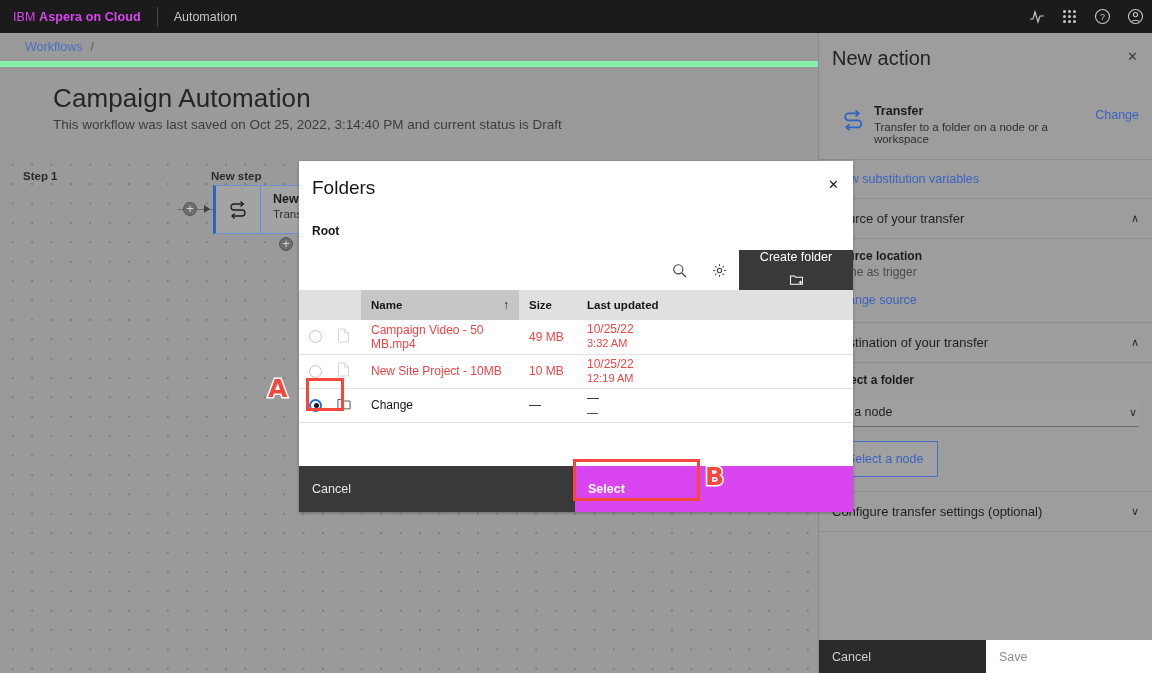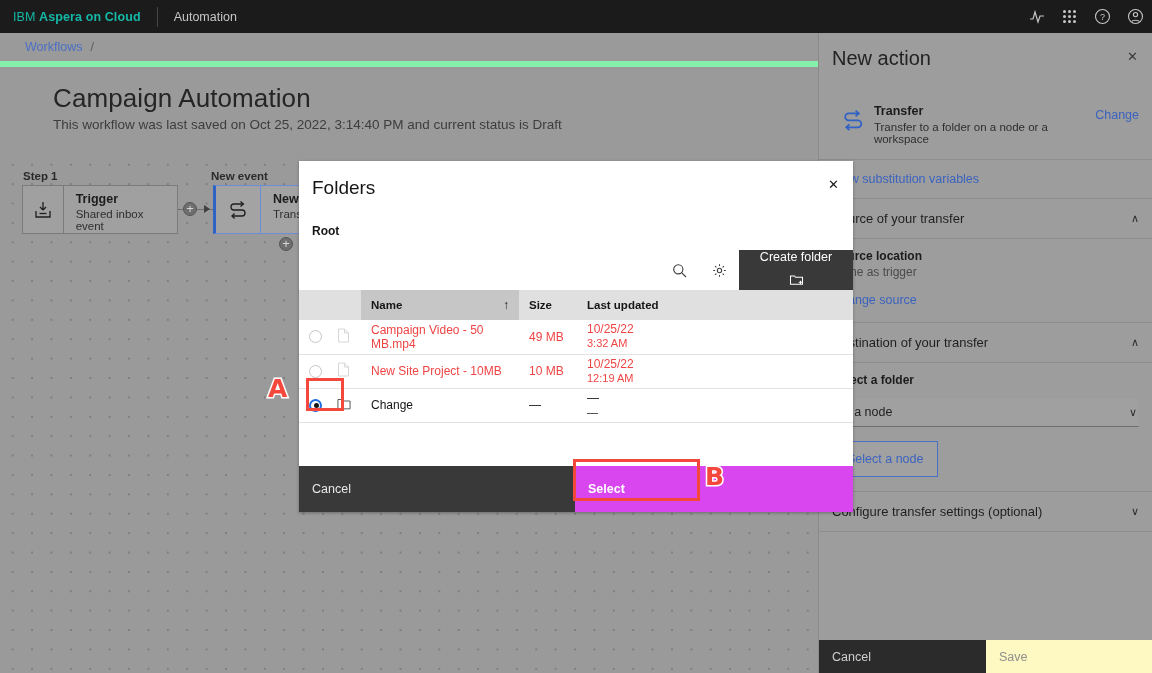--- a/index.html
+++ b/index.html
@@ -9,21 +9,21 @@
     overflow: hidden;
     background: #9a9a9a;
   }
   #root { position: relative; width: 1152px; height: 673px; }
 
   
   .topbar {
     position: absolute; left: 0; top: 0; width: 1152px; height: 33px;
     background: #1b1b1b; display: flex; align-items: center;
   }
-  .brand { color: #14b8a6; font-size: 12.5px; padding-left: 13px; letter-spacing: .1px; }
+  .brand { color: #d946ef; font-size: 12.5px; padding-left: 13px; letter-spacing: .1px; }
   .brand b { font-weight: 700; }
   .brand .light { font-weight: 400; }
   .topdiv { width: 1px; height: 20px; background: #454545; margin: 0 16px; }
   .topitem { color: #c6c6c6; font-size: 12.5px; }
   .topicons { margin-left: auto; display: flex; align-items: center; height: 33px; }
   .topicon {
     width: 33px; height: 33px; display: flex; align-items: center; justify-content: center;
     color: #c6c6c6;
   }
   .dotgrid3 { display: grid; grid-template-columns: repeat(3, 3px); gap: 2px; }
@@ -108,21 +108,21 @@
     background: #a0a0a0;
   }
   .select-ctl .chev { margin-left: auto; font-size: 11px; color: #2b2b2b; }
   .ghost-btn {
     display: inline-flex; align-items: center; margin-top: 14px;
     border: 1px solid #4a6fc4; color: #3b63bf; font-size: 12.5px;
     padding: 10px 14px; background: #a1a1a1;
   }
   .panel-actions { position: absolute; left: 0; bottom: 0; width: 334px; height: 33px; display: flex; }
   .btn-cancel-dark { flex: 1; background: #2b2b2b; color: #cfcfcf; font-size: 12.5px; display: flex; align-items: center; padding-left: 13px; }
-  .btn-save-disabled { flex: 1; background: #fef9c3; color: #8f8f8f; font-size: 12.5px; display: flex; align-items: center; padding-left: 13px; }
+  .btn-save-disabled { flex: 1; background: #ffffff; color: #8f8f8f; font-size: 12.5px; display: flex; align-items: center; padding-left: 13px; }
 
   
   .modal {
     position: absolute; left: 299px; top: 161px; width: 554px; height: 351px;
     background: #ffffff; box-shadow: 0 1px 3px rgba(0,0,0,.3);
   }
   .modal-title { font-size: 19px; color: #161616; padding: 16px 0 0 13px; }
   .modal-close { position: absolute; right: 14px; top: 16px; font-size: 13px; color: #161616; }
   .modal-root { font-size: 12px; font-weight: 700; color: #161616; padding: 25px 0 0 13px; }
   .modal-tools { display: flex; align-items: center; justify-content: flex-end; height: 40px; margin-top: 12px; }
@@ -215,35 +215,22 @@
   </div>
 
   <div class="headwrap">
     <div class="page-title">Campaign Automation</div>
     <div class="page-sub">This workflow was last saved on Oct 25, 2022, 3:14:40 PM and current status is Draft</div>
   </div>
 
   <div class="canvas">
 
     <div class="step-label" style="left:23px; top:19px;">Step 1</div>
-    <div class="step-label" style="left:211px; top:19px;">New event</div>
-
-    <div class="node-card" style="left:22px; top:34px; width:156px;">
-      <div class="node-ico">
-        <svg width="22" height="22" viewBox="0 0 22 22">
-          <path d="M11 3v8m0 0l-3-3m3 3l3-3" fill="none" stroke="#1f1f1f" stroke-width="1.3"></path>
-          <path d="M4 12v6h14v-6" fill="none" stroke="#1f1f1f" stroke-width="1.3"></path>
-          <path d="M7.5 14.5h7" stroke="#1f1f1f" stroke-width="1.3"></path>
-        </svg>
-      </div>
-      <div class="node-text">
-        <div class="node-title">Trigger</div>
-        <div class="node-desc">Shared inbox event</div>
-      </div>
-    </div>
+    <div class="step-label" style="left:211px; top:19px;">New step</div>
+
 
     <div class="arrow-line" style="left:178px; top:58px; width:36px;"></div>
     <div class="plus" style="left:183px; top:51px;">+</div>
     <div class="arrow-head" style="left:204px; top:54px;"></div>
 
     <div class="node-card active" style="left:213px; top:34px; width:156px;">
       <div class="node-ico">
         <svg width="24" height="22" viewBox="0 0 24 22">
           <path d="M17 5H8a3 3 0 0 0 0 6h8a3 3 0 0 1 0 6H6" fill="none" stroke="#1f1f1f" stroke-width="1.3"></path>
           <path d="M14.5 2.6 17.4 5l-2.9 2.4" fill="none" stroke="#1f1f1f" stroke-width="1.3"></path>

